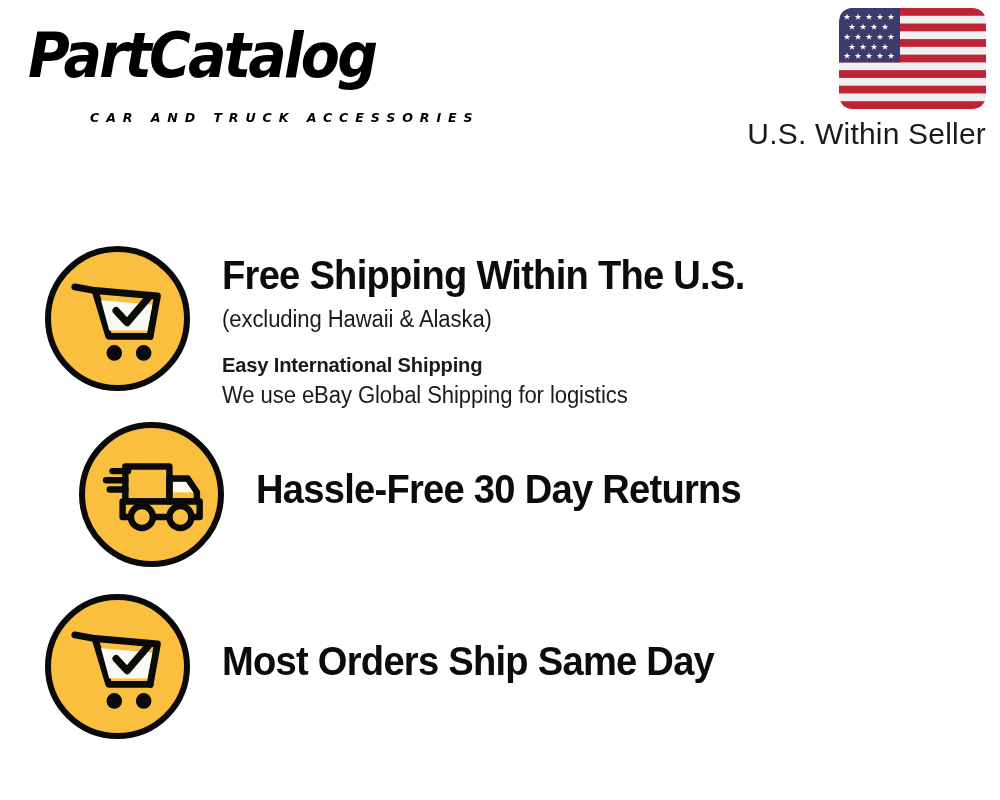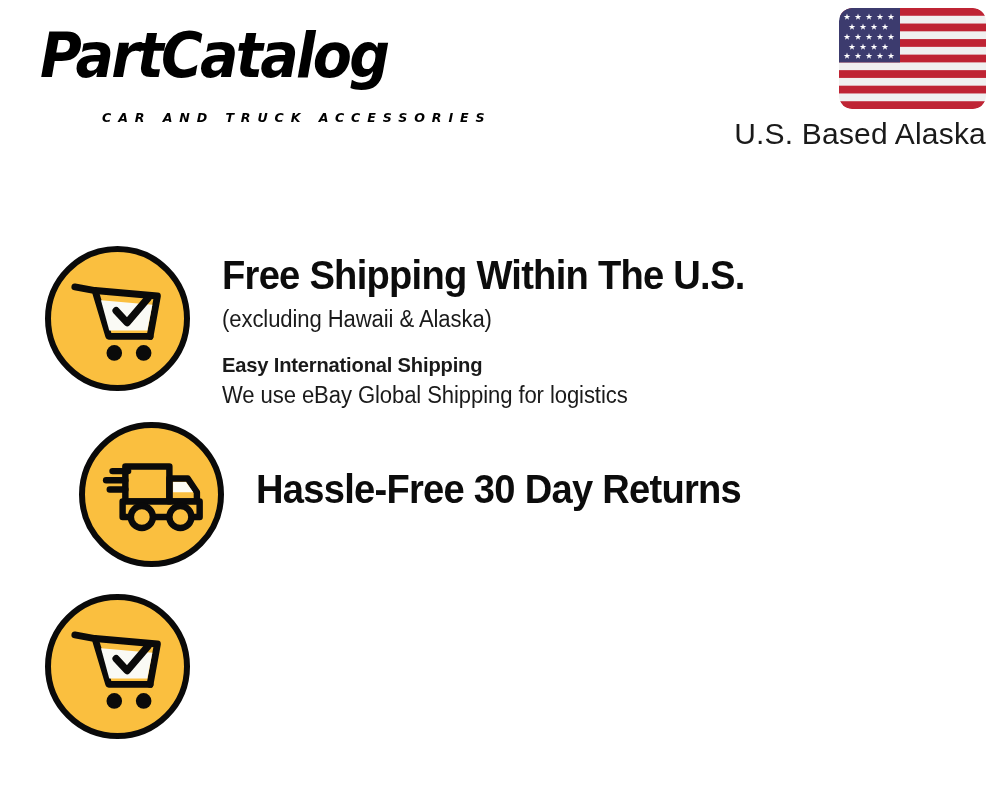--- a/index.html
+++ b/index.html
@@ -15,21 +15,21 @@
     font-family: "Liberation Sans", sans-serif;
     color: #111111;
     -webkit-font-smoothing: antialiased;
   }
 
   
   #header { position: absolute; left: 0; top: 0; width: 1000px; height: 175px; }
 
   #brand-logo {
     position: absolute;
-    left: 40px;
+    left: 28px;
     top: 22px;
     width: 470px;
     height: 95px;
   }
   #brand-wordmark {
     position: absolute;
     left: 0;
     top: 0;
     font-family: "DejaVu Sans", sans-serif;
     font-weight: 700;
@@ -199,21 +199,21 @@
               <use href="#st5" x="46" y="39"></use>
             <use href="#st5" x="8" y="48"></use> 
               <use href="#st5" x="19" y="48"></use>
             <use href="#st5" x="30" y="48"></use> 
               <use href="#st5" x="41" y="48"></use>
             <use href="#st5" x="52" y="48"></use>
           </g>
         </g>
       </svg>
     </span>
-    <span id="seller-label">U.S. Based Alaska</span>
+    <span id="seller-label">U.S. Within Seller</span>
   </div>
 
 </div>
 
 <div id="features">
 
   <div class="feature-row r1">
     <div class="badge-circle">
       <svg viewBox="0 0 145 145">
         <g fill="none" stroke="#0a0a0a" stroke-width="7.5" stroke-linecap="round" stroke-linejoin="round">
@@ -262,15 +262,18 @@
         <g fill="none" stroke="#0a0a0a" stroke-width="7.5" stroke-linecap="round" stroke-linejoin="round">
           <path d="M26 38 L48 42 L63 92 L108 92"></path>
           <path d="M48 42 L116 48 L108 92"></path>
         </g>
         <path d="M54.5 52.5 L110.5 57.5 L105 85.5 L63.5 85.5 Z" fill="#FAFAF5"></path>
         <path d="M71 64 L83 77 L106 50" fill="none" stroke="#0a0a0a" stroke-width="8" stroke-linecap="round" stroke-linejoin="round"></path>
         <circle cx="69" cy="110" r="8.5" fill="#0a0a0a"></circle>
         <circle cx="101" cy="110" r="8.5" fill="#0a0a0a"></circle>
       </svg>
     </div>
+    <div class="feature-text">
+      <div class="feature-title">Most Orders Ship Same Day</div>
+    </div>
   </div>
 
 </div>
 
 </body></html>

